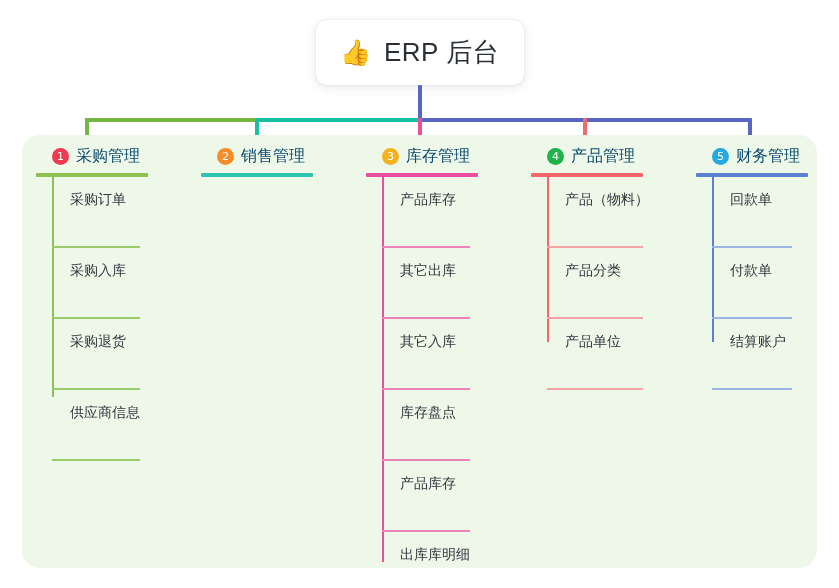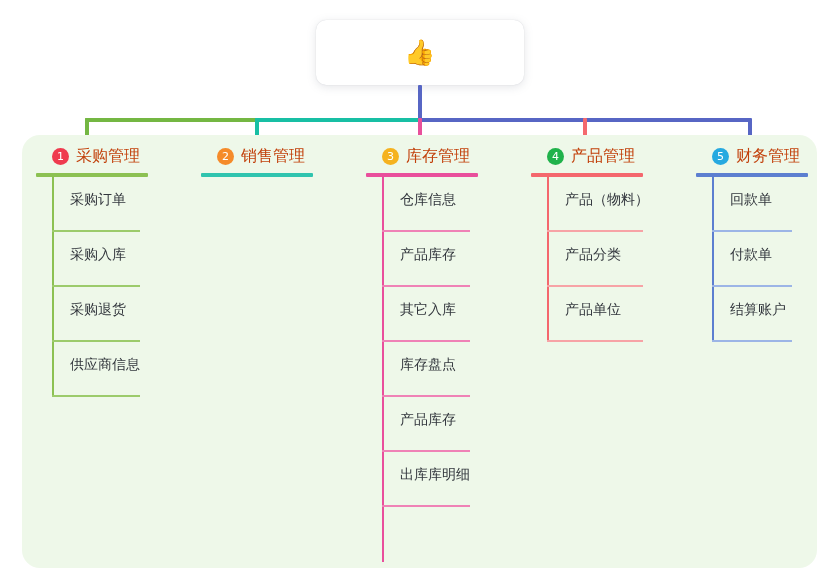--- a/index.html
+++ b/index.html
@@ -50,45 +50,46 @@
     display:flex;align-items:center;gap:7px;
     height:26px;padding-left:16px;
     box-sizing:border-box;
   }
   .badge{
     width:17px;height:17px;border-radius:50%;
     color:#fff;font-size:11px;line-height:17px;
     text-align:center;display:inline-block;flex:0 0 auto;
     font-family:"DejaVu Sans",sans-serif;
   }
-  .col-title{font-size:16px;color:#c2410c;white-space:nowrap;}
+  .col-title{font-size:16px;color:#0c4a6e;white-space:nowrap;}
   .head-rule{height:4px;border-radius:1px;margin-top:4px;}
 
   
   .col-body{position:relative;margin-top:0;}
   .spine{position:absolute;left:16px;top:0;width:2px;}
   .leaf{
-    position:relative;height:55px;
+    position:relative;height:71px;
   }
   .leaf-label{
     position:absolute;left:34px;top:14px;
     font-size:14px;color:#32363d;white-space:nowrap;
   }
   .leaf-rule{
     position:absolute;left:16px;bottom:0;height:2px;
   }
 </style>
 </head>
 <body>
 
 <div id="root">
 
   <div class="title-card">
     <div class="title-inner">
       <span class="thumb-icon">👍</span>
+      <span class="title-text">ERP 后台</span>
     </div>
   </div>
 
   <div id="connector-layer">
       <div class="conn v-stem" style="left: 418px; top: 85px; height: 37px; background: rgb(87, 102, 196);"></div>
       <div class="conn h-bar" style="left: 85px; top: 118px; width: 172px; background: rgb(116, 183, 67);"></div>
       <div class="conn h-bar" style="left: 255px; top: 118px; width: 165px; background: rgb(24, 191, 164);"></div>
       <div class="conn h-bar" style="left: 418px; top: 118px; width: 332px; background: rgb(87, 102, 196);"></div>
       <div class="conn v-stem" style="left: 85px; top: 118px; height: 33px; background: rgb(116, 183, 67);"></div>
       <div class="conn v-stem" style="left: 255px; top: 118px; height: 33px; background: rgb(24, 191, 164);"></div>
@@ -135,25 +136,25 @@
       </div>
       <div class="col" style="left: 366px; width: 160px;">
         <div class="col-head">
           <span class="badge" style="background: rgb(245, 178, 31);">3</span>
           <span class="col-title">库存管理</span>
         </div>
         <div class="head-rule" style="background: rgb(233, 79, 156); width: 112px;"></div>
         <div class="col-body">
           <div class="spine" style="background: rgb(233, 79, 156); height: 385px;"></div>
           <div class="leaf">
-            <span class="leaf-label">仓库信息</span>
-            <div class="leaf-rule" style="background: rgb(239, 130, 182); width: 88px;"></div>
-          </div>
-          <div class="leaf">
             <span class="leaf-label">产品库存</span>
+            <div class="leaf-rule" style="background: rgb(239, 130, 182); width: 88px;"></div>
+          </div>
+          <div class="leaf">
+            <span class="leaf-label">其它出库</span>
             <div class="leaf-rule" style="background: rgb(239, 130, 182); width: 88px;"></div>
           </div>
           <div class="leaf">
             <span class="leaf-label">其它入库</span>
             <div class="leaf-rule" style="background: rgb(239, 130, 182); width: 88px;"></div>
           </div>
           <div class="leaf">
             <span class="leaf-label">库存盘点</span>
             <div class="leaf-rule" style="background: rgb(239, 130, 182); width: 88px;"></div>
           </div>

